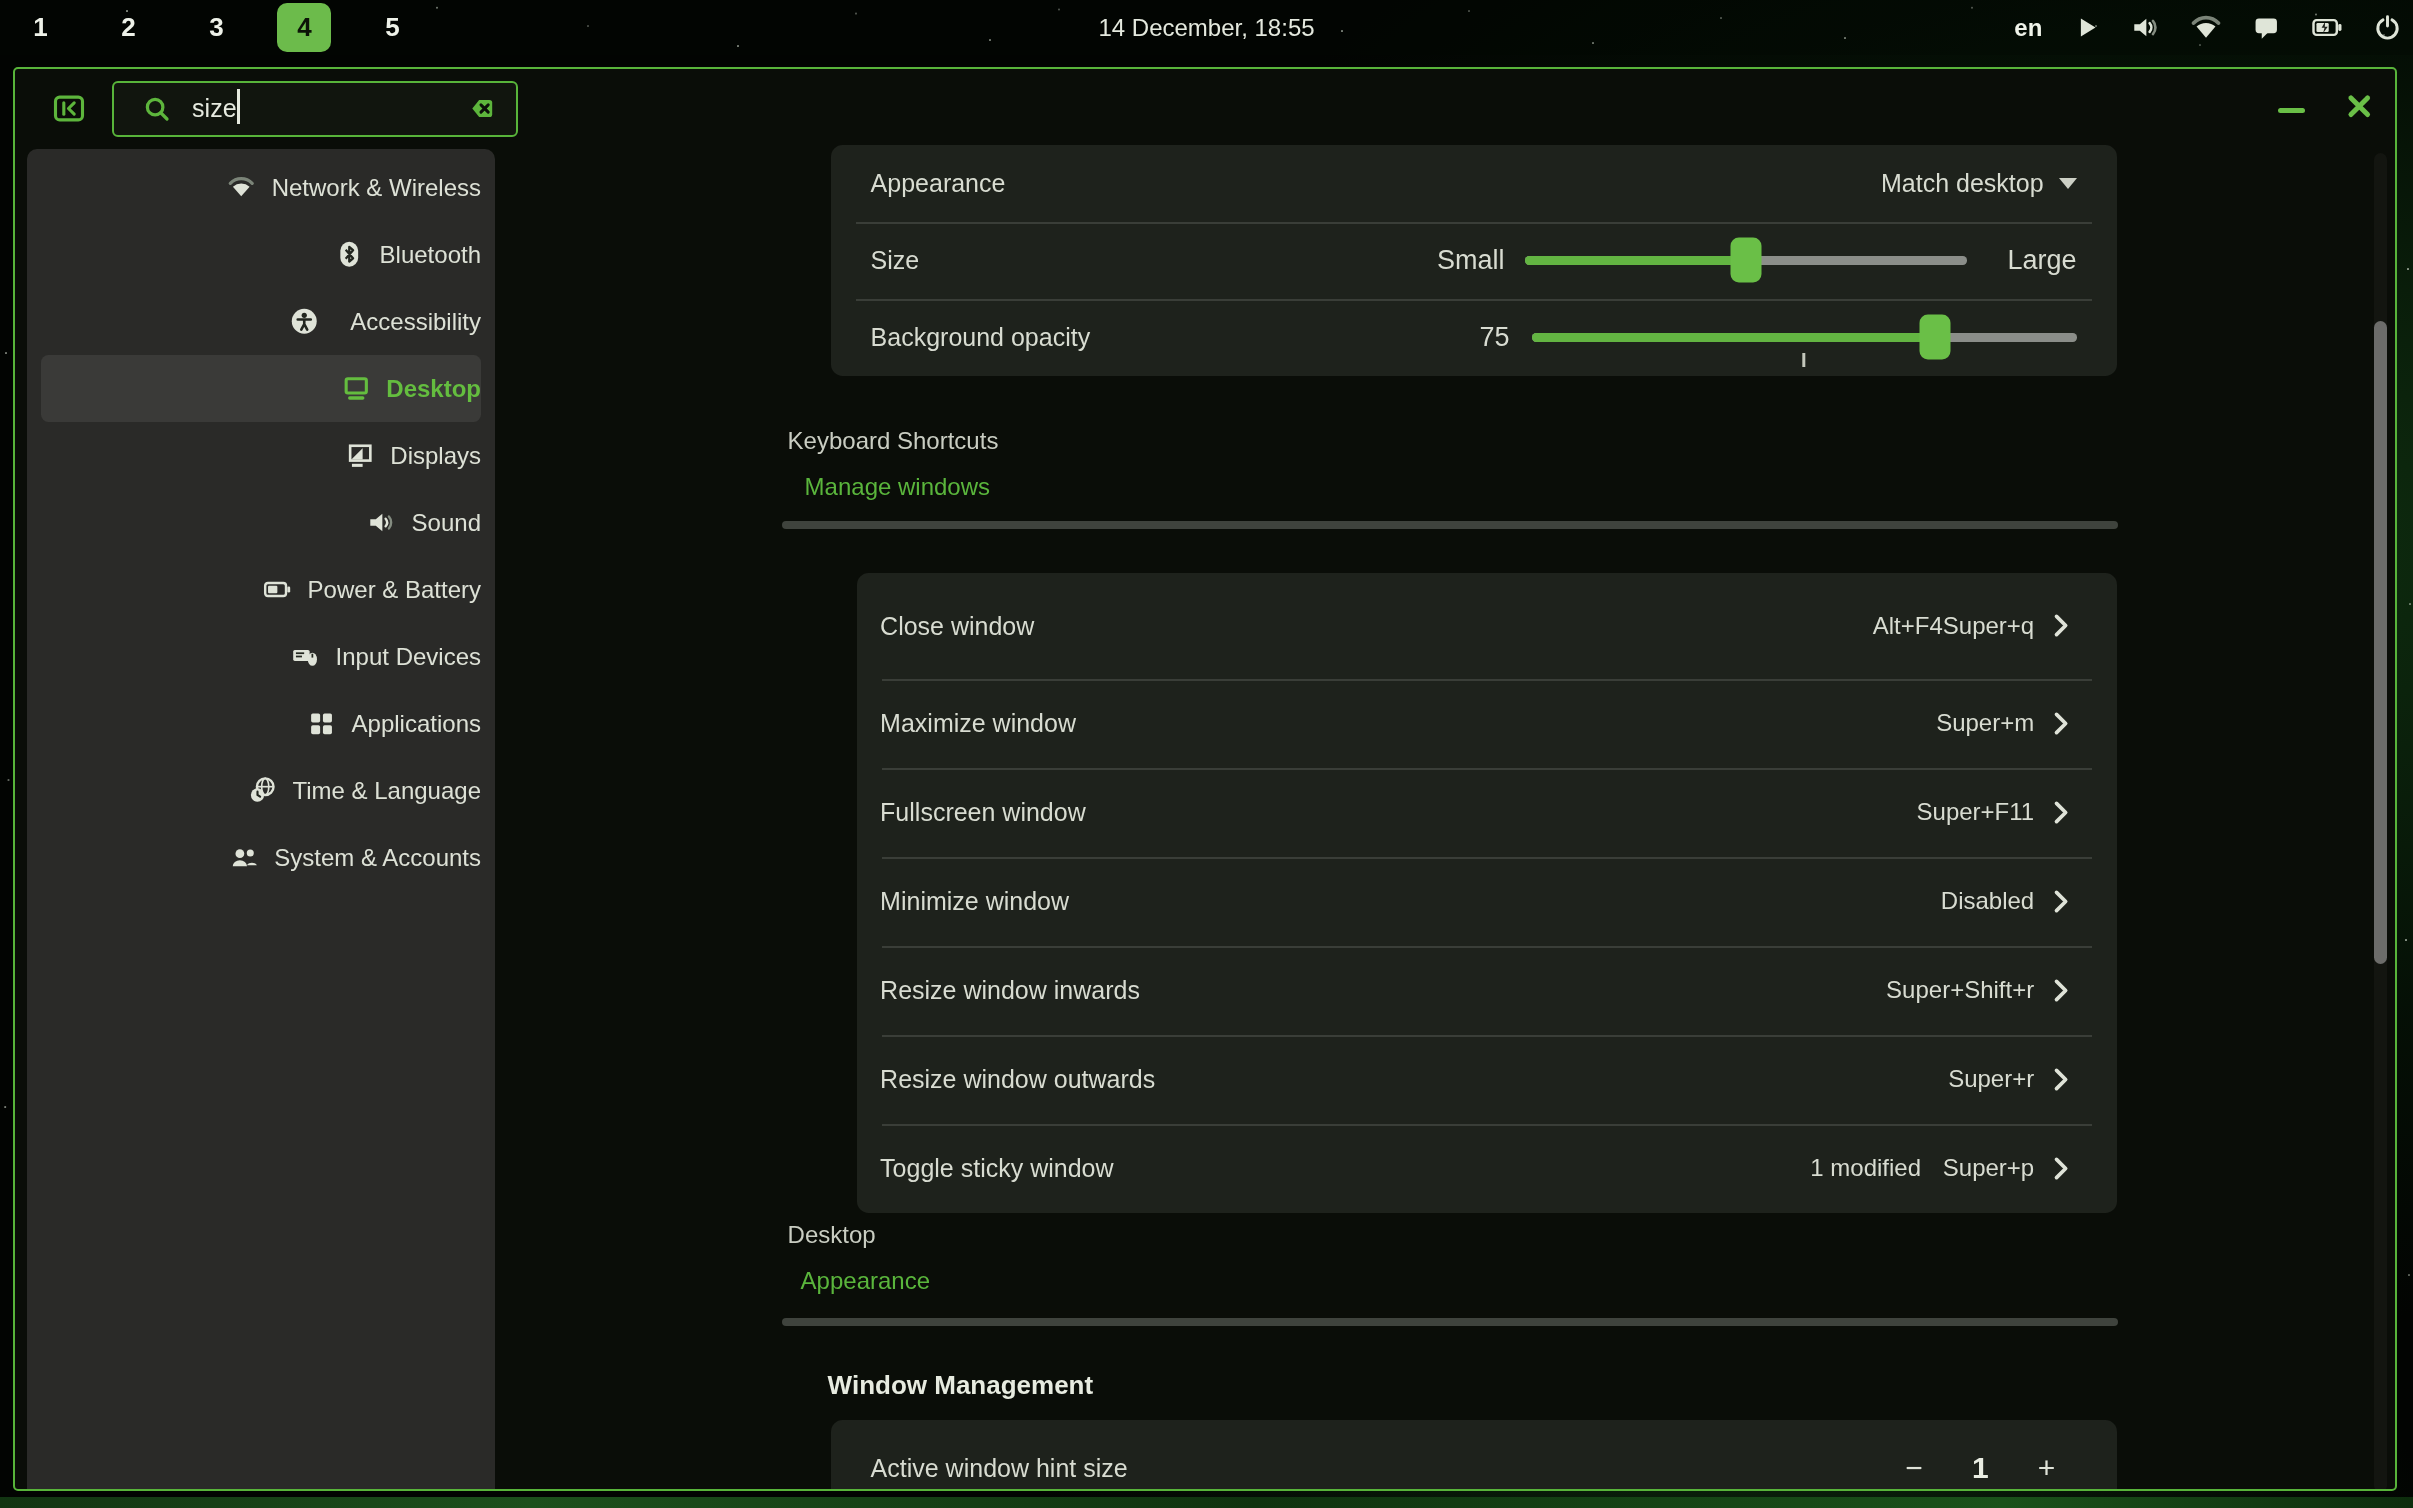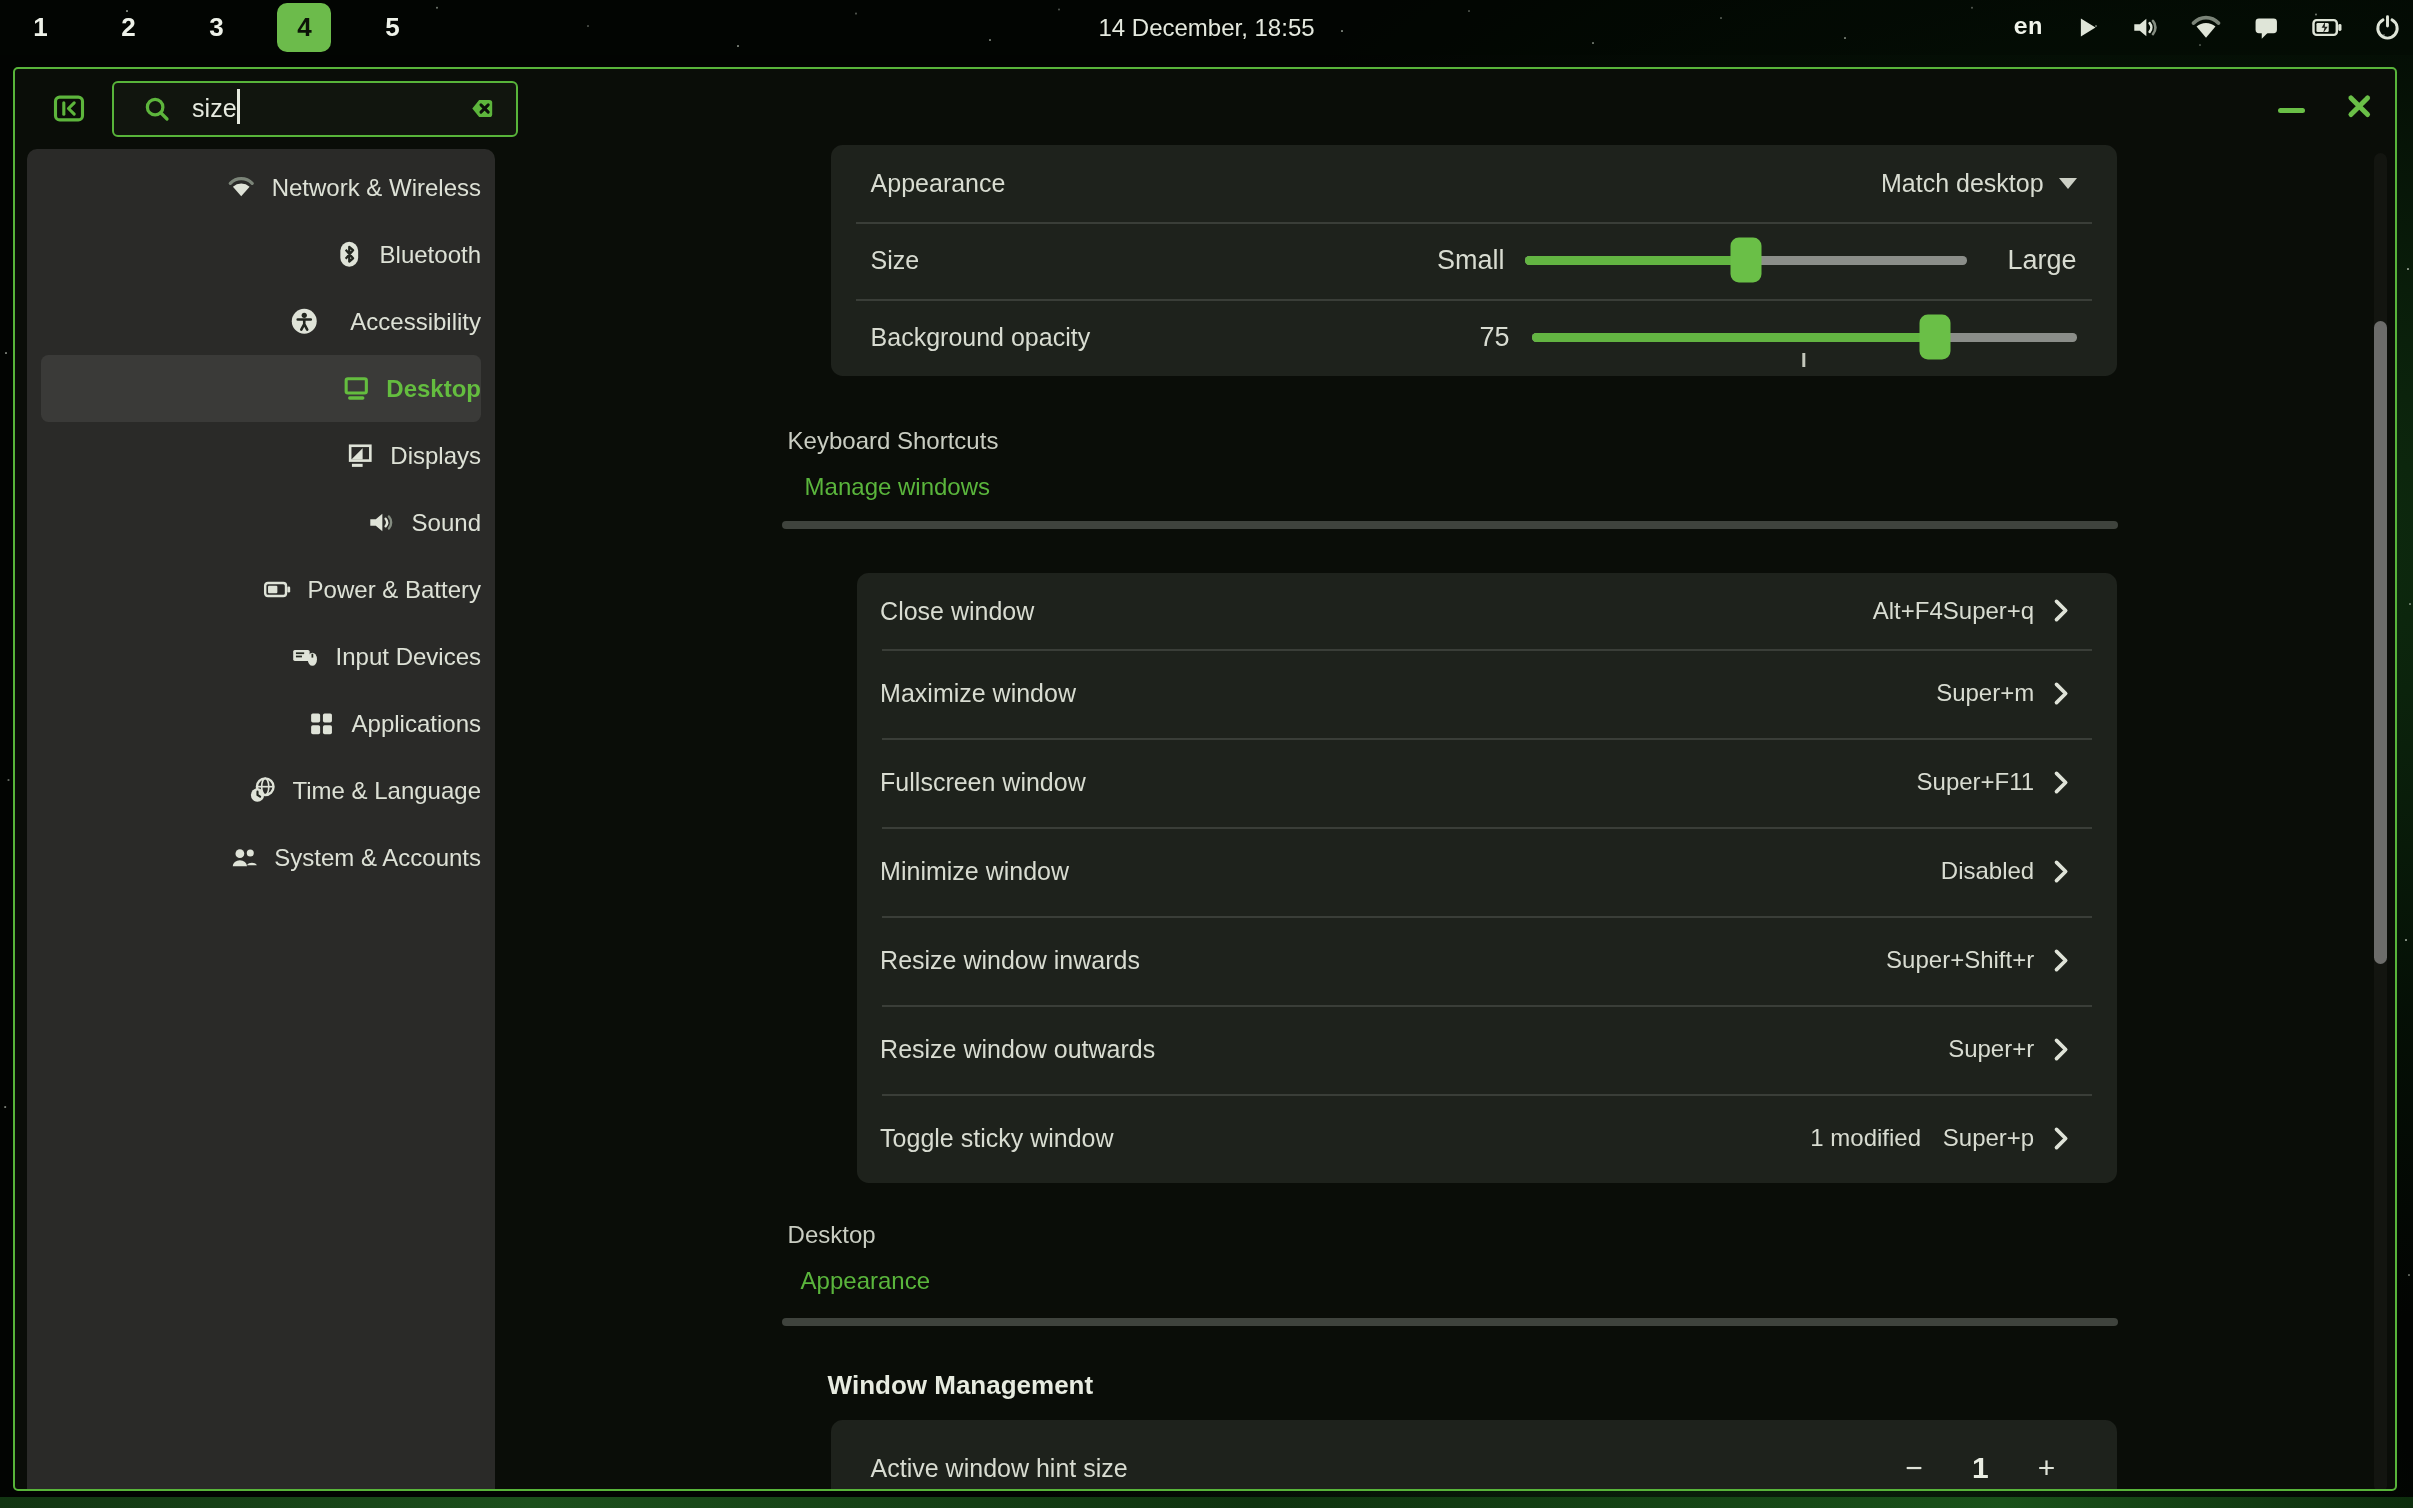--- a/index.html
+++ b/index.html
@@ -37,21 +37,21 @@
 
   
   .topbar{position:absolute;left:0;top:0;width:2413px;height:55px;background:rgba(2,8,2,.35);
     display:flex;align-items:center;}
   .workspaces{display:flex;align-items:center;gap:34px;margin-left:13.4px;}
   .ws{width:54px;height:49px;display:flex;align-items:center;justify-content:center;
     font-size:26px;font-weight:bold;color:#eef2e9;border-radius:10px;}
   .ws.active{background:#6cbb4b;color:#0c1407;}
   .clock{position:absolute;left:50%;transform:translateX(-50%);font-size:24px;color:#e4e9de;}
   .tray{position:absolute;right:11.7px;top:0;height:55px;display:flex;align-items:center;gap:31px;}
-  .tray .kbd{font-size:24px;font-weight:bold;color:#f0f4ea;font-family:Liberation Mono, monospace;}
+  .tray .kbd{font-size:24px;font-weight:bold;color:#f0f4ea;}
   .tray svg{display:block;}
 
   
   .window{position:absolute;left:12.6px;top:67px;width:2384px;height:1424px;border:2.5px solid var(--green);
     border-radius:5px;background:var(--winbg);overflow:hidden;}
   .window > *{position:absolute;}
 
   .collapse-btn{left:37px;top:24px;width:34px;height:30px;display:flex;align-items:center;justify-content:center;cursor:pointer;}
   .searchbox{left:97px;top:11.7px;width:406px;height:56px;border:2.5px solid var(--green);border-radius:5.9px;
     background:#11150e;display:flex;align-items:center;padding:0 22px 0 28.5px;}
@@ -90,21 +90,21 @@
   .s-size{width:442px;margin:0 20px;}
   .s-op{width:545px;margin-left:22px;}
   .minmax{font-size:27px;color:var(--text);margin-left:21px;}
 
   .section-h{font-size:24px;color:var(--text-dim);}
   .link{font-size:24px;color:var(--green-link);cursor:pointer;}
   .hdiv{height:7.5px;border-radius:4.2px;background:#3f433d;width:1336px;left:767px;}
 
   .card2{left:842px;top:504px;width:1260px;display:flex;flex-direction:column;}
   .card2 .row{padding:0 47px 0 23.5px;height:89px;cursor:pointer;}
-  .card2 .row:first-child{height:76px;gap:20px;}
+  .card2 .row:first-child{height:106px;gap:20px;}
   .sc-right{margin-left:auto;display:flex;align-items:center;gap:18.4px;}
   .sc-bindings{display:flex;flex-direction:row;align-items:flex-end;font-size:24px;color:var(--text);line-height:1.45;}
   .sc-mod{font-size:24px;color:var(--text);margin-right:3.4px;}
   .chev{flex:0 0 auto;display:block;}
 
   .wm-title{font-size:26px;font-weight:bold;color:#e7ebe0;}
   .card3{left:816px;top:1351px;width:1286px;height:101px;}
   .card3 .row{height:96px;padding-right:59px;}
   .stepper{margin-left:auto;display:flex;align-items:center;gap:47px;}
   .step-btn{font-size:30px;color:#dfe3d8;width:22px;text-align:center;cursor:pointer;line-height:1;}

